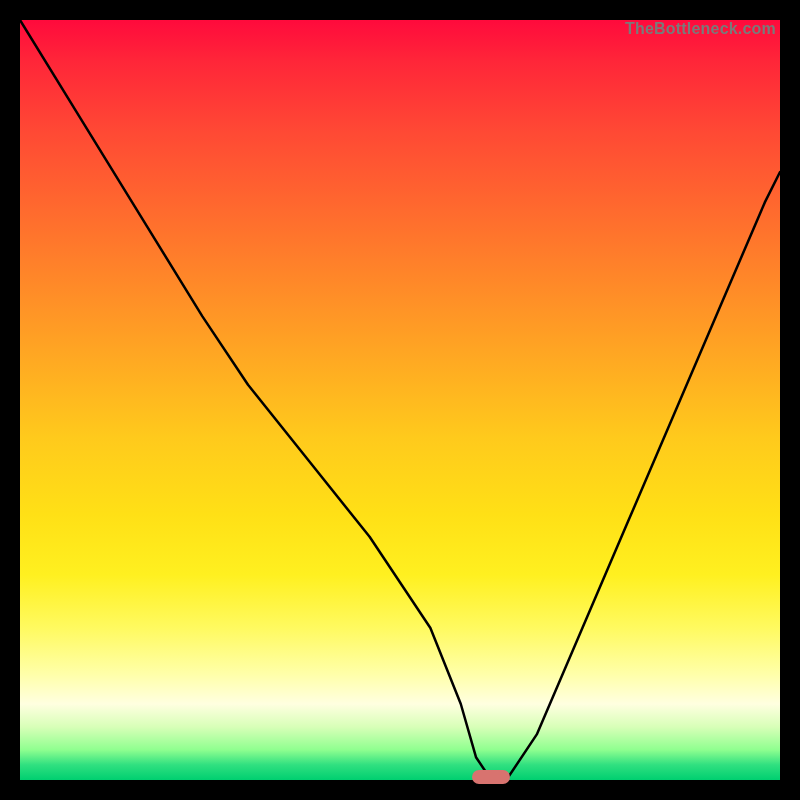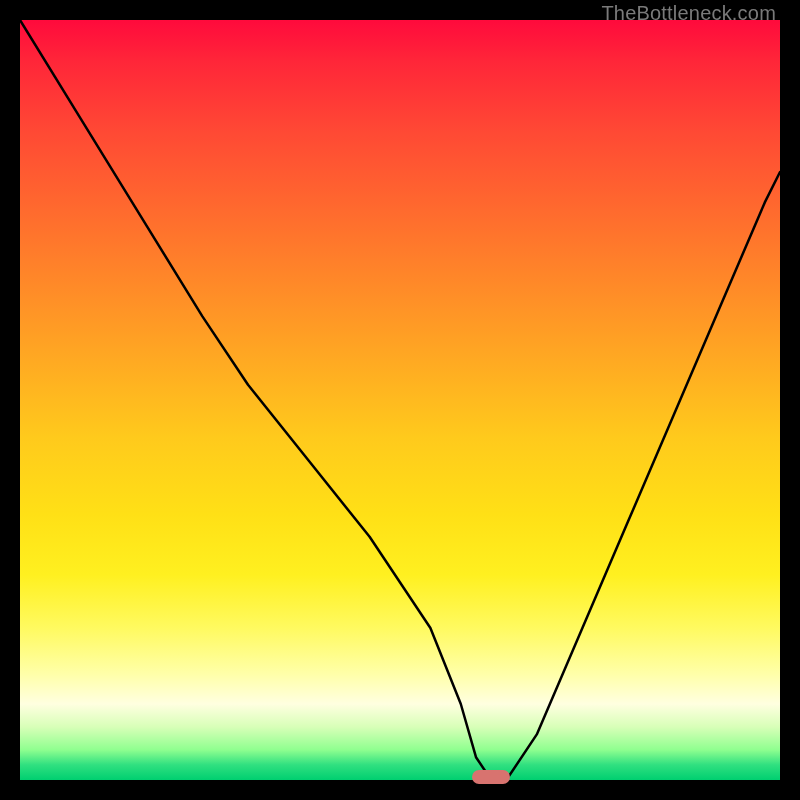--- a/index.html
+++ b/index.html
@@ -35,25 +35,25 @@
       #ffffa8 86%,
       #ffffe0 90%,
       #d8ffb8 93%,
       #90ff90 96%,
       #30e080 98%,
       #00cf70 100%
     );
   }
   .watermark {
     position: absolute;
-    top: 2px;
+    top: 20px;
     right: 24px;
     font-family: Arial, Helvetica, sans-serif;
-    font-size: 20px;
-    font-weight: 400;
+    font-size: 16px;
+    font-weight: 700;
     color: #7a7a7a;
     letter-spacing: 0.2px;
   }
   svg.curve {
     position: absolute;
     left: 20px;
     top: 20px;
     width: 760px;
     height: 760px;
   }

